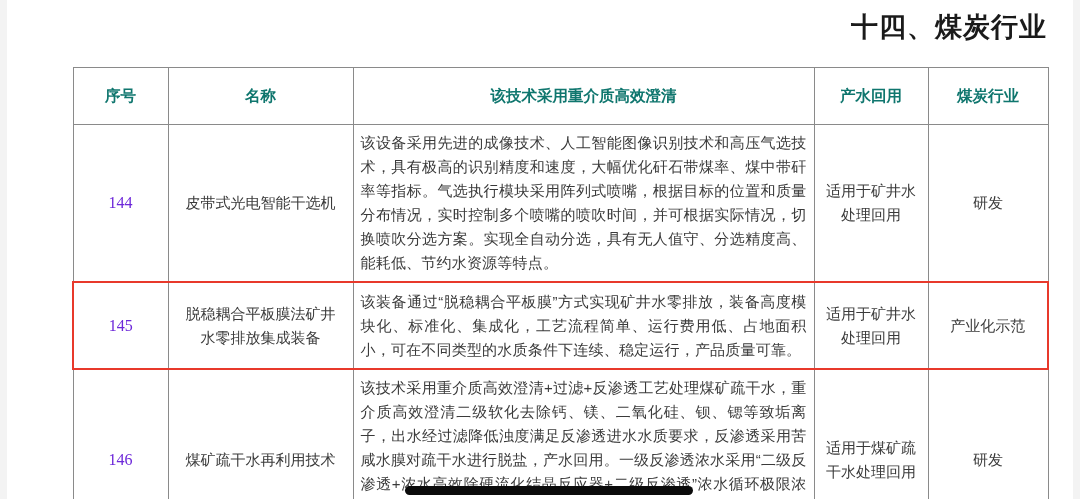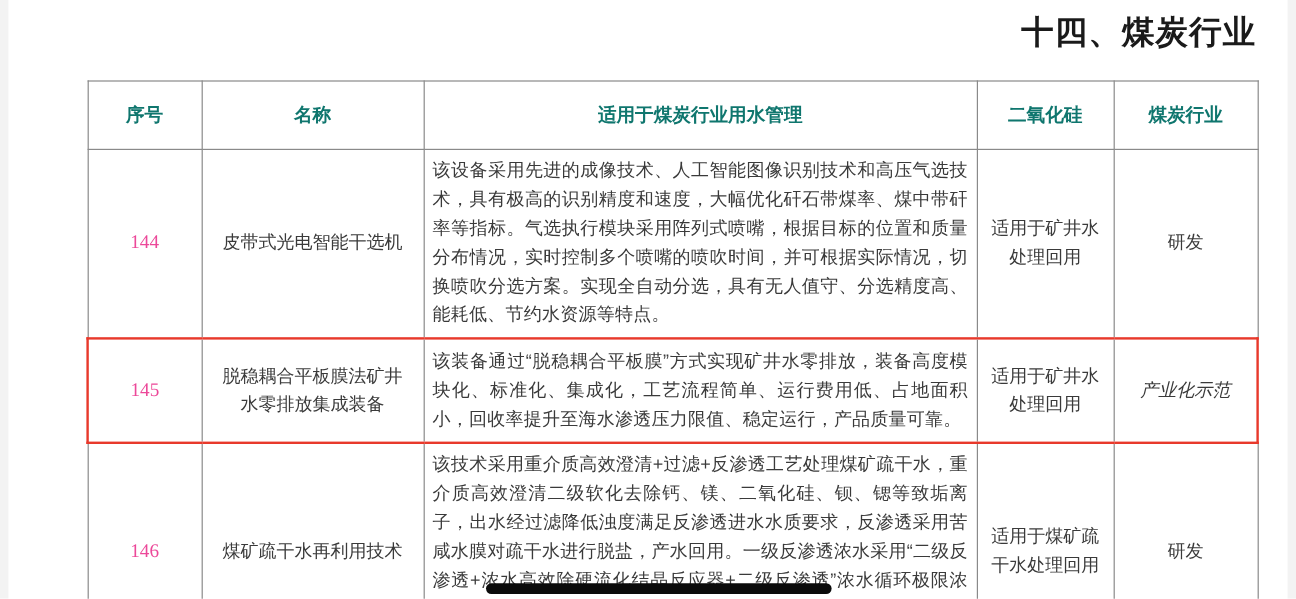--- a/index.html
+++ b/index.html
@@ -51,21 +51,21 @@
   }
   .r-header { height: 57px; }
   .r-0 { height: 120px; }
   .r-1 { height: 87px; }
   .r-2 { height: 146px; }
 
   td.c-no {
     text-align: center;
     font-family: "Liberation Serif", "DejaVu Serif", serif;
     font-size: 16px;
-    color: #ec4899;
+    color: #6d28d9;
   }
   td.c-name {
     text-align: center;
     padding: 4px 10px;
     line-height: 24px;
   }
   td.c-desc {
     text-align: justify;
     padding: 6px 7px;
     line-height: 24px;
@@ -74,21 +74,21 @@
   }
   td.c-scope, td.c-stage {
     text-align: center;
     padding: 4px 5px;
     line-height: 24px;
   }
 
   
   tr.highlighted td { border-top: 2.5px solid #e8392b; border-bottom: 2.5px solid #e8392b; }
   tr.highlighted td:first-child { border-left: 2.5px solid #e8392b; }
-  tr.highlighted td:last-child { border-right: 2.5px solid #e8392b; font-style: italic; }
+  tr.highlighted td:last-child { border-right: 2.5px solid #e8392b; }
 
   .bottom-bar {
     position: absolute;
     left: 405px; top: 486px;
     width: 288px; height: 9px;
     background: #0b0b0b;
     border-radius: 5px;
   }
 </style>
 </head>
@@ -105,37 +105,37 @@
       <col style="width:95px">
       <col style="width:185px">
       <col style="width:461px">
       <col style="width:114px">
       <col style="width:120px">
     </colgroup>
     <tbody>
       <tr class="r-header">
         <th>序号</th>
         <th>名称</th>
-        <th>适用于煤炭行业用水管理</th>
-        <th>二氧化硅</th>
+        <th>该技术采用重介质高效澄清</th>
+        <th>产水回用</th>
         <th>煤炭行业</th>
       </tr>
 
       <tr class="r-0">
         <td class="c-no">144</td>
         <td class="c-name">皮带式光电智能干选机</td>
         <td class="c-desc">该设备采用先进的成像技术、人工智能图像识别技术和高压气选技术，具有极高的识别精度和速度，大幅优化矸石带煤率、煤中带矸率等指标。气选执行模块采用阵列式喷嘴，根据目标的位置和质量分布情况，实时控制多个喷嘴的喷吹时间，并可根据实际情况，切换喷吹分选方案。实现全自动分选，具有无人值守、分选精度高、能耗低、节约水资源等特点。</td>
         <td class="c-scope">适用于矿井水处理回用</td>
         <td class="c-stage">研发</td>
       </tr>
 
       <tr class="r-1 highlighted">
         <td class="c-no">145</td>
         <td class="c-name">脱稳耦合平板膜法矿井水零排放集成装备</td>
-        <td class="c-desc">该装备通过“脱稳耦合平板膜”方式实现矿井水零排放，装备高度模块化、标准化、集成化，工艺流程简单、运行费用低、占地面积小，回收率提升至海水渗透压力限值、稳定运行，产品质量可靠。</td>
+        <td class="c-desc">该装备通过“脱稳耦合平板膜”方式实现矿井水零排放，装备高度模块化、标准化、集成化，工艺流程简单、运行费用低、占地面积小，可在不同类型的水质条件下连续、稳定运行，产品质量可靠。</td>
         <td class="c-scope">适用于矿井水处理回用</td>
         <td class="c-stage">产业化示范</td>
       </tr>
 
       <tr class="r-2">
         <td class="c-no">146</td>
         <td class="c-name">煤矿疏干水再利用技术</td>
         <td class="c-desc">该技术采用重介质高效澄清+过滤+反渗透工艺处理煤矿疏干水，重介质高效澄清二级软化去除钙、镁、二氧化硅、钡、锶等致垢离子，出水经过滤降低浊度满足反渗透进水水质要求，反渗透采用苦咸水膜对疏干水进行脱盐，产水回用。一级反渗透浓水采用“二级反渗透+浓水高效除硬流化结晶反应器+二级反渗透”浓水循环极限浓缩技术，回收率提升至海水渗透压力限值，系统产水作为再生水回用。</td>
         <td class="c-scope">适用于煤矿疏干水处理回用</td>
         <td class="c-stage">研发</td>

